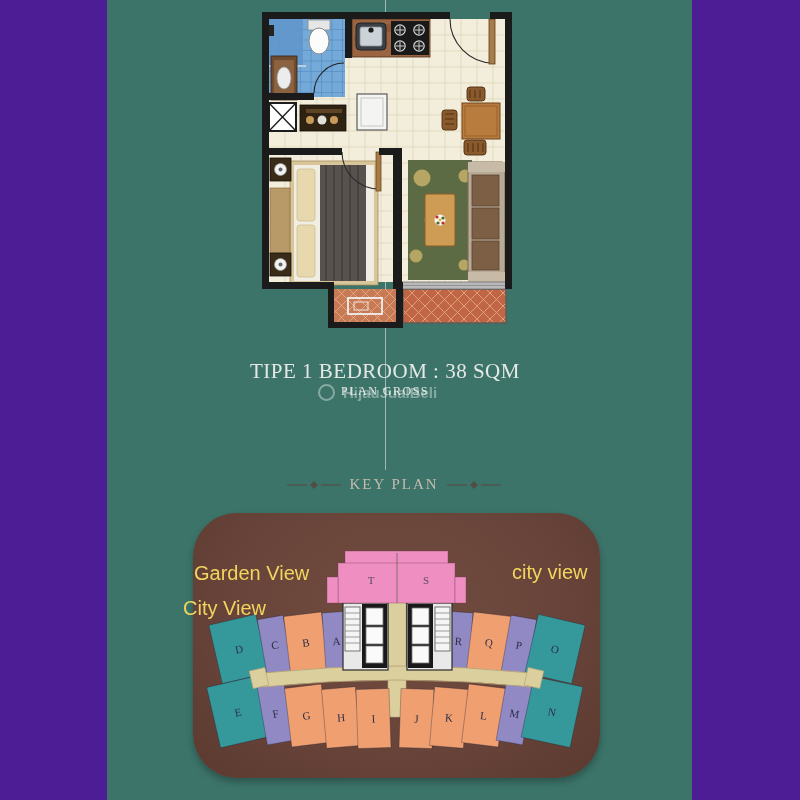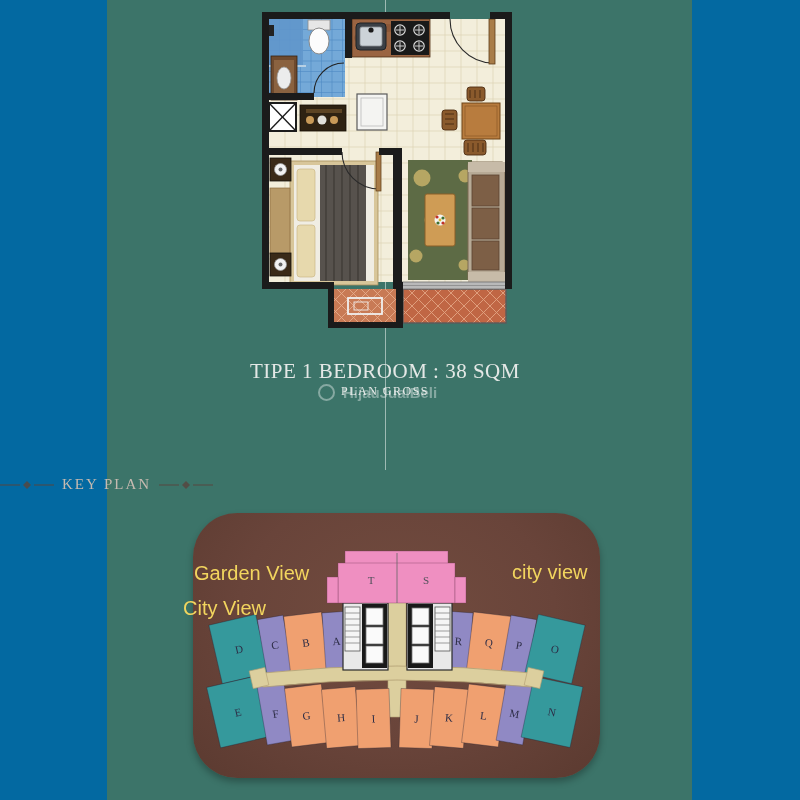--- a/index.html
+++ b/index.html
@@ -1,28 +1,28 @@
 <!DOCTYPE html>
 <html><head>
 <meta charset="utf-8">
 <style>
   html,body{margin:0;padding:0;}
   body{font-family:"Liberation Sans","DejaVu Sans",sans-serif;background:#ffffff;}
-  #canvas{position:relative;width:800px;height:800px;background:#0369a1;overflow:hidden;margin:0 auto;}
+  #canvas{position:relative;width:800px;height:800px;background:#4c1d95;overflow:hidden;margin:0 auto;}
   .abs{position:absolute;}
   #teal-bg{left:107px;top:0;width:585px;height:800px;background:#3c7469;}
   #center-line{left:385px;top:0;width:1px;height:470px;background:rgba(255,255,255,0.5);}
   #floorplan-wrap{left:262px;top:8px;width:250px;height:324px;}
   .title-block{left:0;width:770px;text-align:center;color:#e4e8e6;font-family:"Liberation Serif","DejaVu Serif",serif;}
   #plan-title{top:359px;font-size:21px;letter-spacing:0.5px;}
   #plan-subtitle{top:384px;font-size:12px;letter-spacing:1.5px;}
   #plan-units-line{top:395px;font-size:19px;letter-spacing:1px;}
   #watermark{left:318px;top:384px;display:flex;align-items:center;gap:8px;color:rgba(255,255,255,0.38);font-weight:bold;font-size:15px;z-index:5;}
   .wm-ring{display:inline-block;width:13px;height:13px;border:2.5px solid rgba(255,255,255,0.38);border-radius:50%;}
-  #keyplan-heading{left:0;top:476px;width:788px;display:flex;align-items:center;gap:8px;color:#c6bab0;font-family:"Liberation Serif","DejaVu Serif",serif;font-size:15px;letter-spacing:2px;}
+  #keyplan-heading{left:0;top:476px;width:788px;display:flex;justify-content:center;align-items:center;gap:8px;color:#c6bab0;font-family:"Liberation Serif","DejaVu Serif",serif;font-size:15px;letter-spacing:2px;}
   #keyplan-panel{left:193px;top:513px;width:407px;height:265px;border-radius:44px;
      background:radial-gradient(ellipse at 50% 38%, #724c3f 0%, #69443a 55%, #5b3a30 100%);
      box-shadow:0 4px 7px rgba(0,0,0,0.28);}
   #keyplan-svg{position:absolute;left:0;top:0;}
   .view-label{color:#f2d55e;font-size:20px;z-index:6;}
   #label-garden{left:194px;top:562px;}
   #label-city-right{left:512px;top:561px;}
   #label-city-left{left:183px;top:597px;}
   .orn{opacity:0.85;}
 </style>

